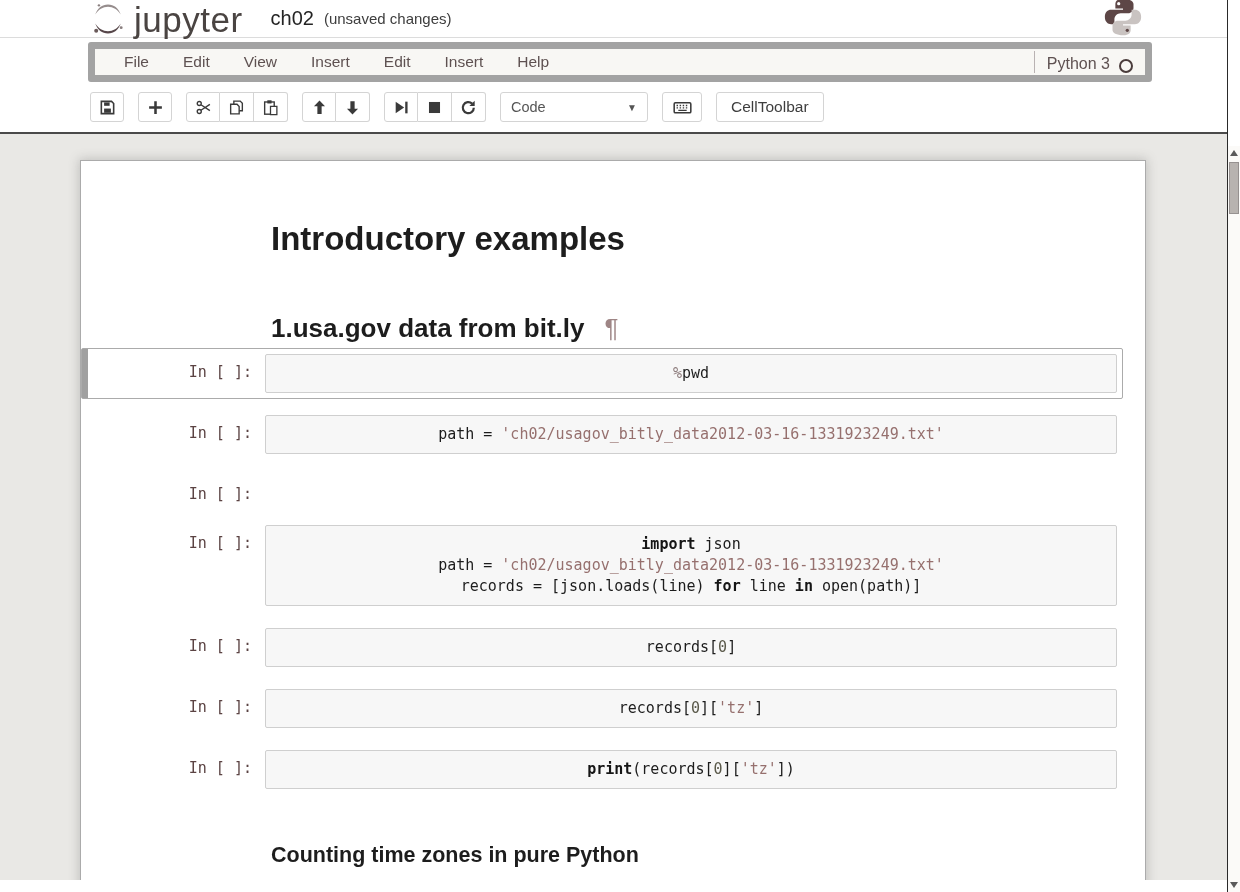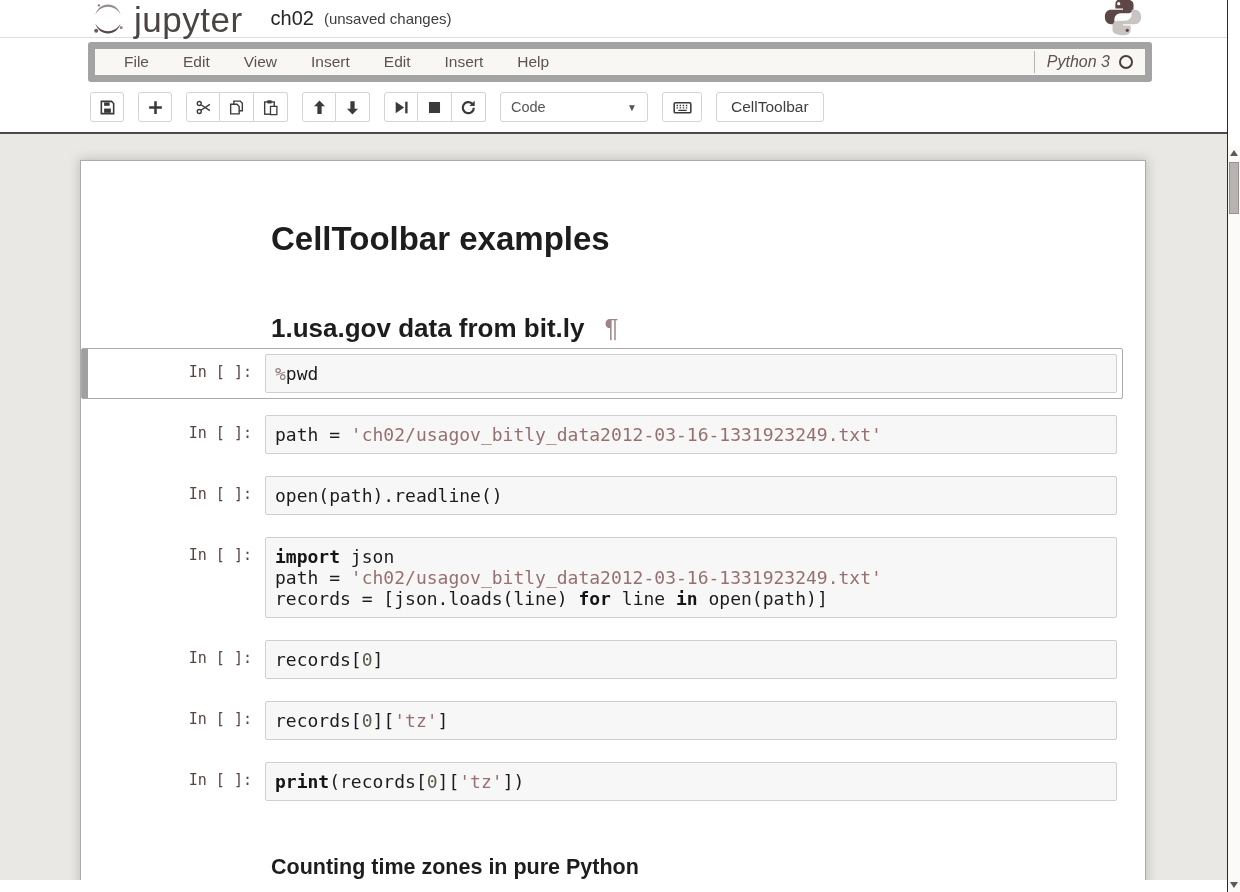--- a/index.html
+++ b/index.html
@@ -17,21 +17,21 @@
   .logo svg { width:40px; height:40px; margin-right:6px; }
   .logo-text { font-size:35px; color:#4a4442; letter-spacing:.5px; line-height:1; padding-bottom:2px; }
   .nb-title { font-size:20px; color:#242424; margin-left:28px; padding-bottom:1px; cursor:pointer; }
   .save-status { font-size:15px; color:#3d3d3d; margin-left:10px; }
   .py-logo { margin-left:auto; margin-right:96px; }
   .py-logo svg { width:42px; height:42px; }
 
   
   .menu-strip { height:40px; margin:4px 88px 6px 88px; background:#f8f7f4; border:7px solid #a3a3a3; border-radius:3px; display:flex; align-items:center; padding:0 12px; }
   .menu-item { padding:0 17px; font-size:15.5px; color:#5e5151; line-height:38px; cursor:pointer; }
-  .kernel-area { margin-left:auto; display:flex; align-items:center;font-style:italic; }
+  .kernel-area { margin-left:auto; display:flex; align-items:flex-end; }
   .kernel-sep { width:1px; height:22px; background:#b9b2b2; margin-right:12px; }
   .kernel-name { font-size:16px; color:#5e5151; margin-right:9px; }
   .kernel-circle { width:14px; height:14px; border:2px solid #4a3c3c; border-radius:50%; }
 
   
   .toolbar { display:flex; align-items:flex-start; gap:14px; padding:4px 0 10px 90px; background:#fff; }
   .btn-group { display:flex; }
   .tb-btn { height:30px; min-width:34px; background:#fff; border:1px solid #d4d4d4; display:flex; align-items:center; justify-content:center; padding:0 7px; cursor:pointer; border-radius:0; }
   .btn-group .tb-btn:first-child { border-radius:3px 0 0 3px; }
   .btn-group .tb-btn:last-child { border-radius:0 3px 3px 0; }
@@ -54,21 +54,21 @@
   .rendered h2 { font-size:26px; line-height:1.15; margin:48px 0 0 0; color:#1d1d1d; font-weight:bold; }
   .rendered h3 { font-size:21.5px; line-height:1.15; margin:34px 0 0 0; color:#1d1d1d; font-weight:bold; }
   .anchor { color:#9e8585; padding-left:20px; font-weight:normal; cursor:pointer; }
 
   .cells { }
   .cell { display:flex; padding:5px; margin:0 22px 10px 0; border:1px solid transparent; position:relative; }
   .cell.selected { border:1px solid #ababab; border-radius:2px; }
   .cell.selected::before { content:""; position:absolute; left:0; top:0; bottom:0; width:6px; background:#a0a0a0; }
   .prompt { width:178px; text-align:right; padding:9px 13px 0 0; font-family:"DejaVu Sans Mono", monospace; font-size:15px; color:#5b4343; flex:none; }
   .input_area { flex:1; background:#f7f7f7; border:1px solid #cfcfcf; border-radius:2px; }
-  .input_area pre { margin:0; padding:8px 9px; font-family:"DejaVu Sans Mono", monospace; font-size:18px; line-height:21px; white-space:pre; color:#1c1c1c; }
+  .input_area pre { margin:0; padding:8px 9px; font-family:"DejaVu Sans Mono", monospace; font-size:15px; line-height:21px; white-space:pre; color:#1c1c1c;text-align:center; }
 
   .tok-p    { color:#1c1c1c; }
   .tok-kw   { color:#151515; font-weight:bold; }
   .tok-str  { color:#96706e; }
   .tok-num  { color:#5a594a; }
   .tok-magic{ color:#8e7d7d; }
 
   
   .scroll-rail { position:fixed; top:0; right:0; width:13px; height:892px; background:#fff; border-left:1px solid #2a2a2a; z-index:40; }
   .scroll-track { position:absolute; top:146px; bottom:0; left:0; right:0; background:#fbfaf8; }
@@ -232,21 +232,21 @@
     </button>
     <button class="celltoolbar-btn">CellToolbar</button>
   </div>
 </div>
 
 <div class="main">
   <div class="nb-container">
 
     <div class="text_cell">
       <div class="rendered">
-        <h1>CellToolbar examples</h1>
+        <h1>Introductory examples</h1>
       </div>
     </div>
 
     <div class="text_cell">
       <div class="rendered">
         <h2><span>1.usa.gov data from bit.ly</span><span class="anchor">¶</span></h2>
       </div>
     </div>
 
     <div class="cells">
@@ -257,23 +257,20 @@
           </div>
         </div>
         <div class="cell">
           <div class="prompt">In [ ]:</div>
           <div class="input_area">
             <pre><span class="tok-p">path = </span><span class="tok-str">'ch02/usagov_bitly_data2012-03-16-1331923249.txt'</span></pre>
           </div>
         </div>
         <div class="cell">
           <div class="prompt">In [ ]:</div>
-          <div class="input_area">
-            <pre><span class="tok-p">open(path).readline()</span></pre>
-          </div>
         </div>
         <div class="cell">
           <div class="prompt">In [ ]:</div>
           <div class="input_area">
             <pre><span class="tok-kw">import</span><span class="tok-p"> json</span>
 <span class="tok-p">path = </span><span class="tok-str">'ch02/usagov_bitly_data2012-03-16-1331923249.txt'</span>
 <span class="tok-p">records = [json.loads(line) </span><span class="tok-kw">for</span><span class="tok-p"> line </span><span class="tok-kw">in</span><span class="tok-p"> open(path)]</span></pre>
           </div>
         </div>
         <div class="cell">

